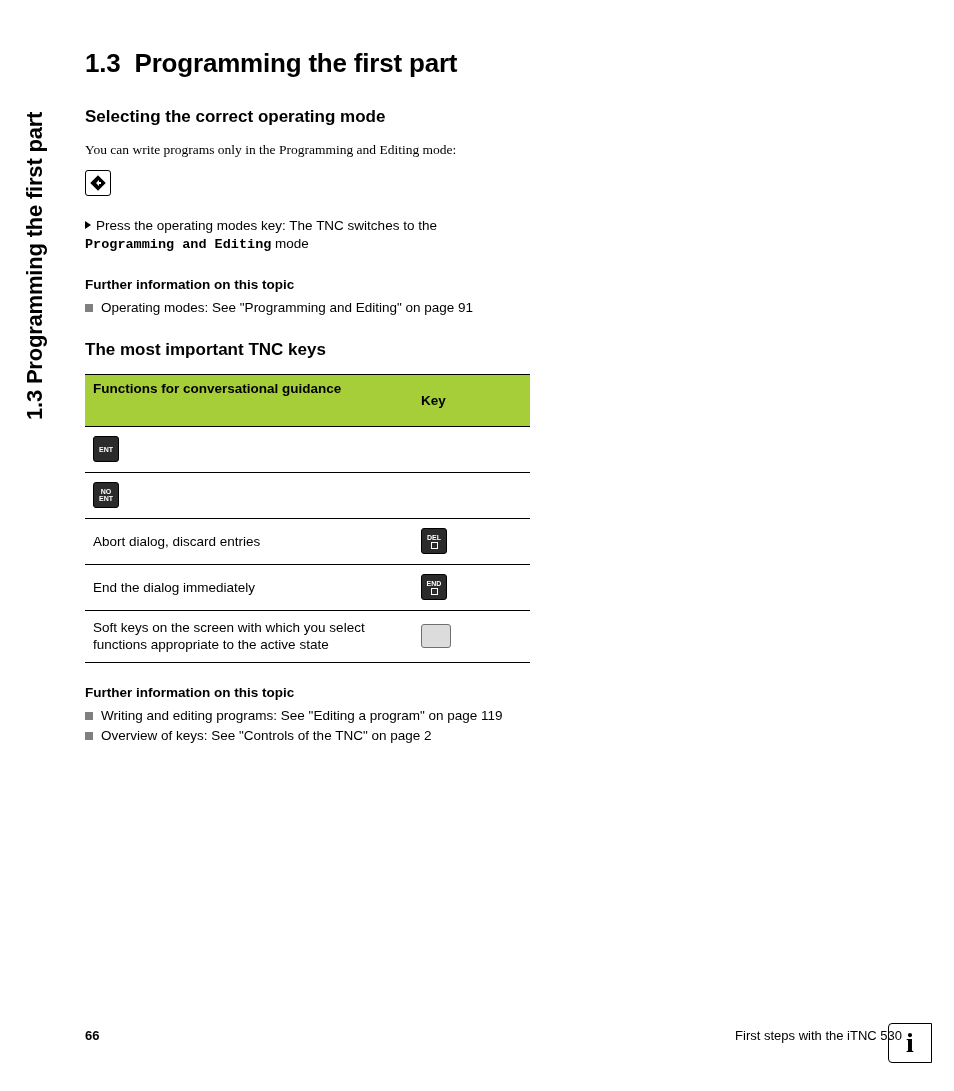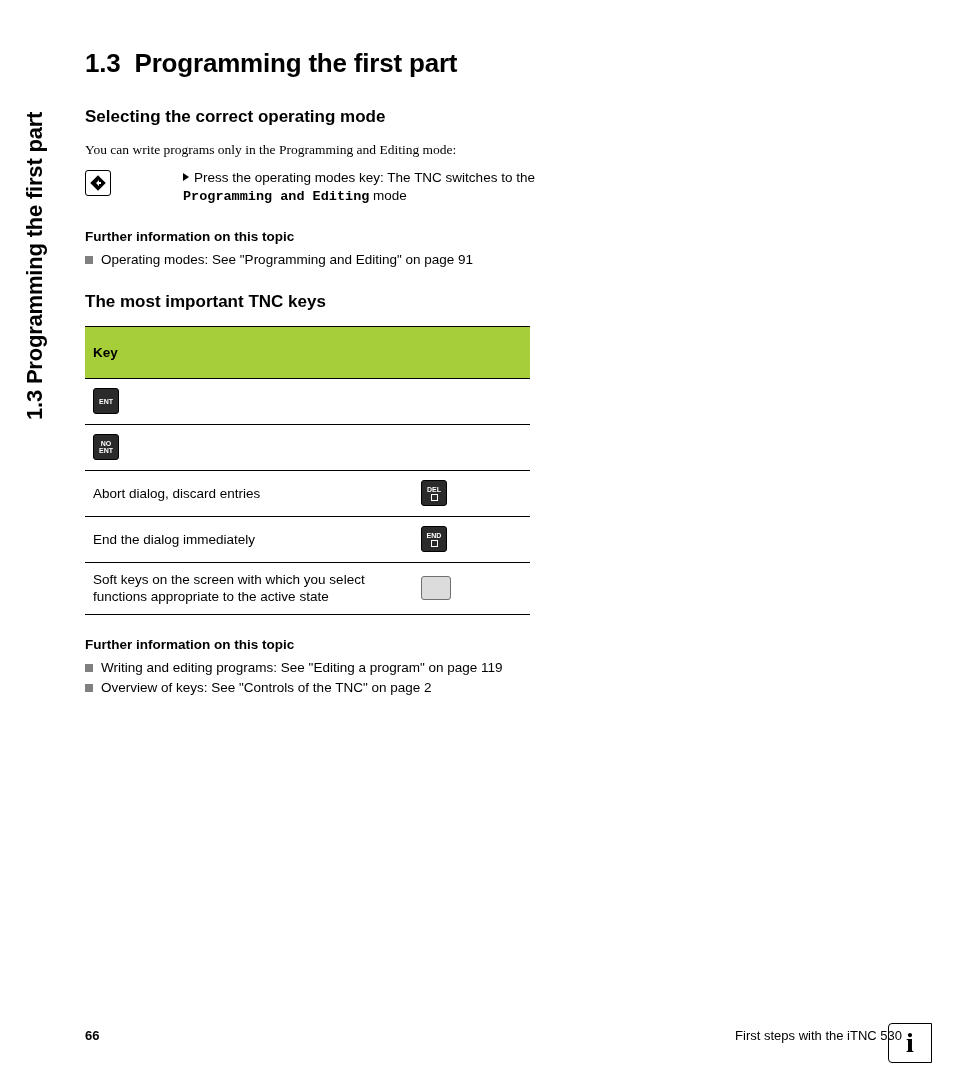--- a/index.html
+++ b/index.html
@@ -39,22 +39,23 @@
   }
   p.body {
     font-size: 13.5px;
     line-height: 1.35;
     margin-bottom: 10px;
     font-family: Liberation Serif, serif;
   }
   .step-row {
     display: flex;
     align-items: flex-start;
-    gap: 72px;
+    gap: 21px;
     margin-bottom: 14px;
+    flex-direction: column;
   }
   .step-icon {
     width: 26px; height: 26px;
     border: 1.5px solid #000;
     border-radius: 3px;
     display: flex; align-items: center; justify-content: center;
     flex: 0 0 auto;
     margin-top: 1px;
   }
   .step-text {
@@ -218,20 +219,21 @@
 
     <div class="sub-head">Further information on this topic</div>
     <ul class="square">
       <li>Operating modes: See "Programming and Editing" on page 91</li>
     </ul>
 
     <h2 class="sect">The most important TNC keys</h2>
 
     <div class="tnc-table">
       <div class="thead">
+        <div class="c1">Functions for conversational guidance</div>
         <div class="c2">Key</div>
       </div>
 
       <div class="trow">
         <div class="c2">
           <span class="keycap">
               <span>ENT</span>
             </span>
         </div>
       </div>

